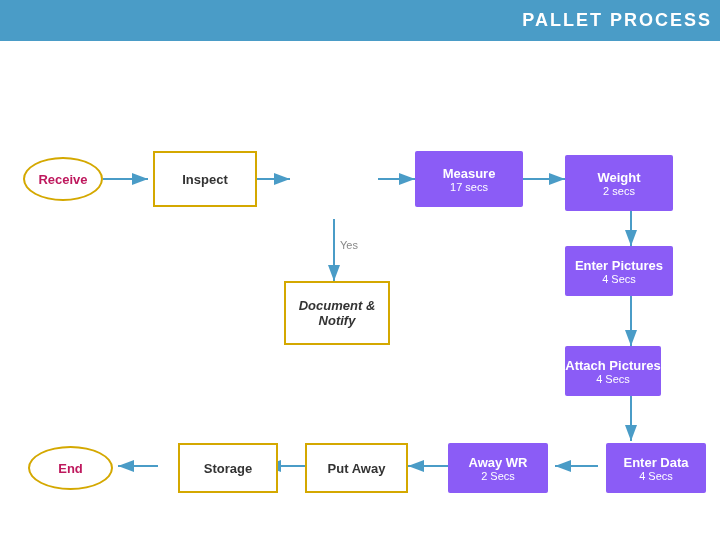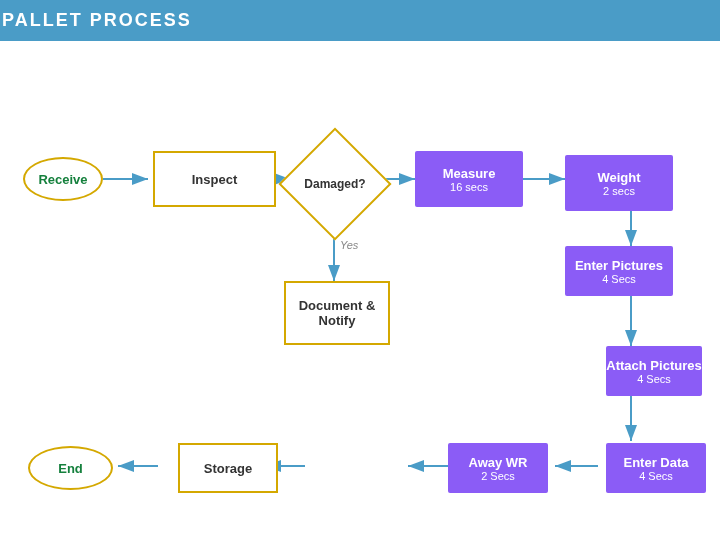--- a/index.html
+++ b/index.html
@@ -6,22 +6,22 @@
     body {
       width: 720px;
       height: 536px;
       background: #ffffff;
       font-family: 'Segoe UI', Arial, sans-serif;
       overflow: hidden;
     }
     .header {
       background: #4a9cc7;
       color: white;
-      text-align: left;
-      padding: 10px 2px;
+      text-align: right;
+      padding: 10px 8px;
       font-size: 18px;
       font-weight: bold;
       letter-spacing: 2px;
     }
     .canvas {
       position: relative;
       width: 720px;
       height: 500px;
     }
     
@@ -31,29 +31,29 @@
       align-items: center;
       justify-content: center;
       text-align: center;
       font-size: 13px;
       font-weight: 600;
     }
     .oval {
       border-radius: 50%;
       border: 2.5px solid #d4a800;
       background: white;
-      color: #15803d;
+      color: #be185d;
       width: 80px;
       height: 44px;
     }
     .rect-gold {
       border: 2.5px solid #d4a800;
       background: white;
       color: #333;
-      width: 123px;
+      width: 104px;
       height: 56px;
     }
     .diamond-container {
       position: absolute;
       display: flex;
       align-items: center;
       justify-content: center;
     }
     .diamond {
       width: 80px;
@@ -125,84 +125,83 @@
 
     <line x1="448" y1="425" x2="408" y2="425" stroke="#4a9cc7" stroke-width="2" marker-end="url(#arrowhead)"></line>
 
     <line x1="305" y1="425" x2="265" y2="425" stroke="#4a9cc7" stroke-width="2" marker-end="url(#arrowhead)"></line>
 
     <line x1="158" y1="425" x2="118" y2="425" stroke="#4a9cc7" stroke-width="2" marker-end="url(#arrowhead)"></line>
 
     <line x1="334" y1="178" x2="334" y2="240" stroke="#4a9cc7" stroke-width="2" marker-end="url(#arrowhead)"></line>
   </svg>
 
-  <div class="yes-label" style="left: 340px; top: 198px; font-style: italic;">
+  <div class="yes-label" style="left: 340px; top: 198px;">
     <span>Yes</span>
   </div>
 
   <div class="node oval" style="left: 23px; top: 116px;">
     <span>Receive</span>
   </div>
 
   <div class="node rect-gold" style="left: 153px; top: 110px;">
     <span>Inspect</span>
   </div>
 
-  <div class="diamond-container" style="left: 290px; top: 98px; width: 90px; height: 90px;">
-    <div class="diamond"></div>
-    <span class="diamond-label" style="font-size:12px;">Damaged?</span>
-  </div>
 
   <div class="node rect-gold" style="left: 284px; top: 240px; width: 106px; height: 64px;">
-    <span style="white-space:pre-line;">Document &amp;
+    <span style="white-space:pre-line;font-style:italic;">Document &amp;
 Notify</span>
   </div>
 
   <div class="node rect-blue" style="left: 415px; top: 110px; width: 108px; height: 56px;">
     <div>
       <div>Measure</div>
-      <div style="font-size:11px; font-weight:400;">16 secs</div>
+      <div style="font-size:11px; font-weight:400;">17 secs</div>
     </div>
   </div>
 
   <div class="node rect-blue" style="left: 565px; top: 114px; width: 108px; height: 56px;">
     <div>
       <div>Weight</div>
       <div style="font-size:11px; font-weight:400;">2 secs</div>
     </div>
   </div>
 
   <div class="node rect-blue" style="left: 565px; top: 205px; width: 108px; height: 50px;">
     <div>
       <div>Enter Pictures</div>
       <div style="font-size:11px; font-weight:400;">4 Secs</div>
     </div>
   </div>
 
-  <div class="node rect-blue" style="left: 565px; top: 305px; width: 96px; height: 50px; margin-left: 41px;">
+  <div class="node rect-blue" style="left: 565px; top: 305px; width: 96px; height: 50px;">
     <div>
       <div>Attach Pictures</div>
       <div style="font-size:11px; font-weight:400;">4 Secs</div>
     </div>
   </div>
 
   <div class="node rect-blue" style="left: 606px; top: 402px; width: 100px; height: 50px;">
     <div>
       <div>Enter Data</div>
       <div style="font-size:11px; font-weight:400;">4 Secs</div>
     </div>
   </div>
 
   <div class="node rect-blue" style="left: 448px; top: 402px; width: 100px; height: 50px;">
     <div>
       <div>Away WR</div>
       <div style="font-size:11px; font-weight:400;">2 Secs</div>
     </div>
   </div>
 
+  <div class="node rect-gold" style="left: 305px; top: 402px; width: 103px; height: 50px;">
+    <span>Put Away</span>
+  </div>
 
   <div class="node rect-gold" style="left: 158px; top: 402px; width: 100px; height: 50px; margin-left: 20px;">
     <span>Storage</span>
   </div>
 
   <div class="node oval" style="left: 28px; top: 405px; width: 85px; height: 44px;">
     <span>End</span>
   </div>
 </div>
 

